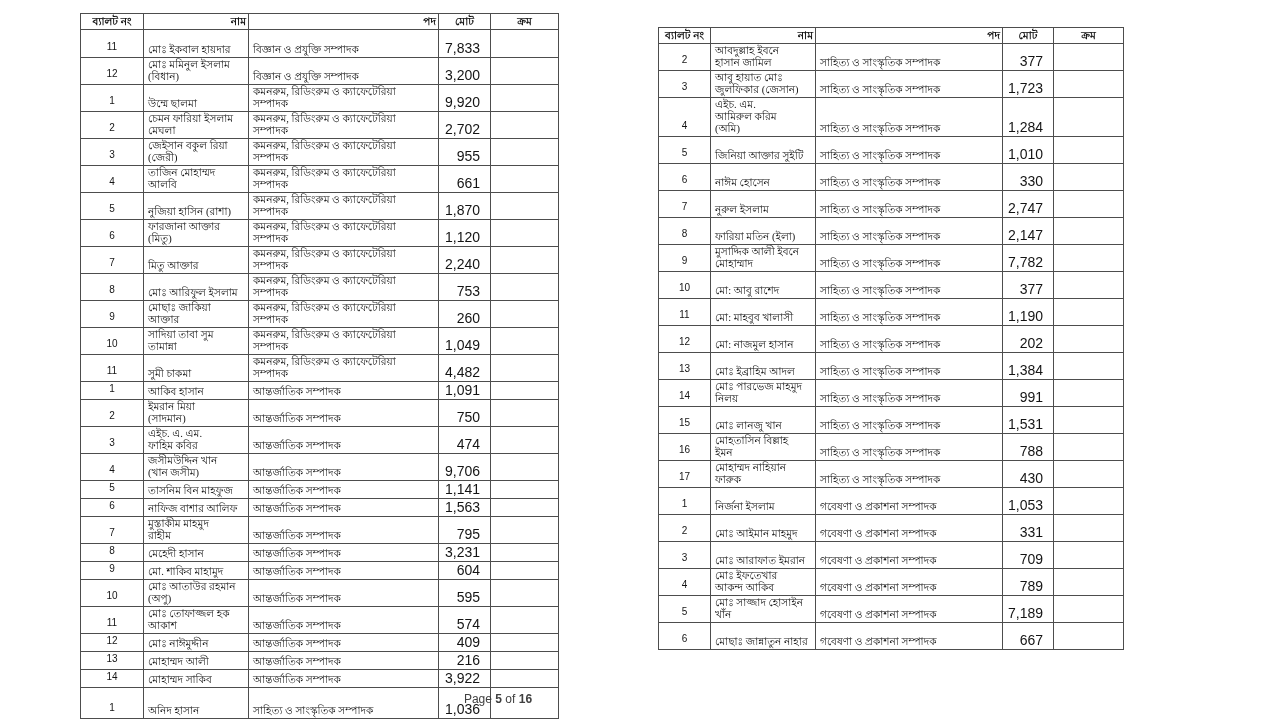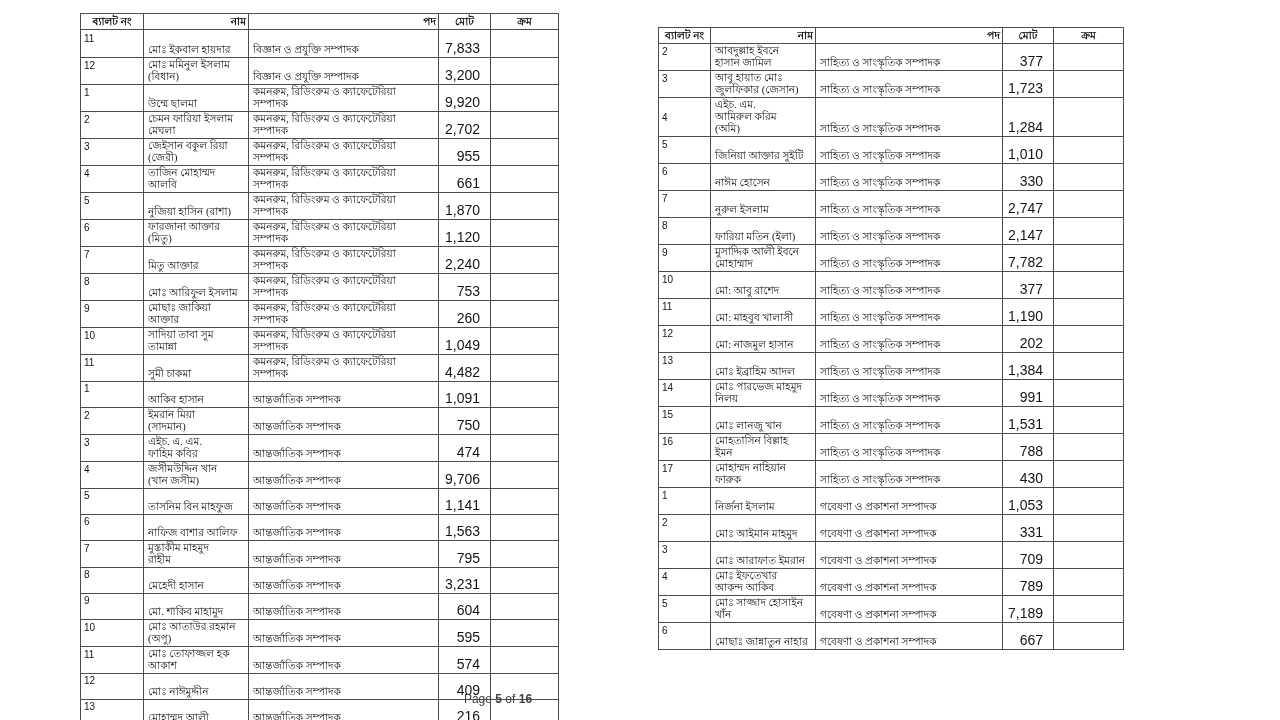--- a/index.html
+++ b/index.html
@@ -37,24 +37,24 @@
     font-weight: bold;
     text-align: center;
     vertical-align: middle;
     height: 16px;
     padding: 1px 2px;
     margin-top: 48px;
   }
   .sheet-table th.h-left { text-align: right; padding-left: 4px; }
 
   td.cell-ballot {
-    text-align: left;
+    text-align: center;
     font-family: "Liberation Sans", sans-serif;
     font-size: 10px;
-    padding-bottom: 12px;
+    padding-bottom: 4px;
   }
   td.cell-name, td.cell-position {
     white-space: pre-line;
     text-align: left;
     padding-left: 4px;
   }
   td.cell-total {
     text-align: right;
     font-family: "Liberation Sans", sans-serif;
     font-size: 14px;

